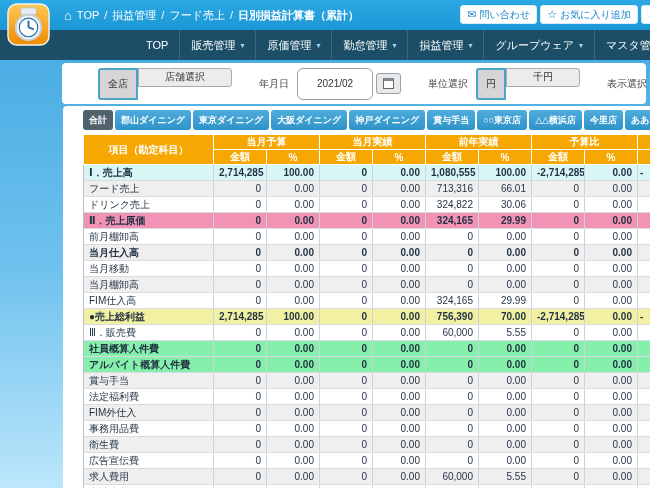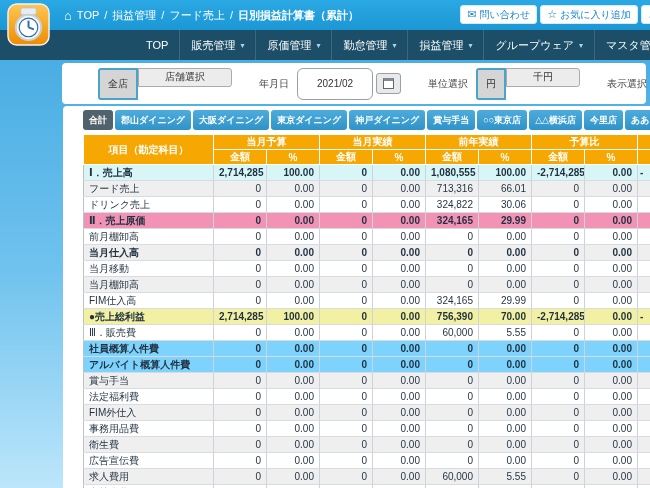--- a/index.html
+++ b/index.html
@@ -61,21 +61,21 @@
   .report th{background:#F7A701;color:#fff;font-weight:bold;border:1px solid #fff;height:15px;
              font-size:10px;padding:0 2px;white-space:nowrap;overflow:hidden}
   .report td{border-right:1px solid #CDD3DA;border-bottom:1px solid #D6DCE2;height:16px;
              padding:0 5px;white-space:nowrap;overflow:hidden;line-height:15px}
   td.lbl{text-align:left}
   td.num{text-align:right}
   td.part{padding:0 2px;text-align:left}
   tr.cyan  td{background:#D8F6F6}
   tr.pink  td{background:#F292B5}
   tr.yellow td{background:#F2F1A3}
-  tr.green td{background:#7dd3fc}
+  tr.green td{background:#86efac}
   tr.gray  td{background:#EFEFEF}
   tr.white td{background:#FFFFFF}
   tr.bold td{font-weight:bold}
   .ind1{padding-left:12px}
 </style>
 </head>
 <body>
 
 <div class="logo">
   <svg viewBox="0 0 44 44" width="43" height="43">
@@ -170,22 +170,22 @@
         <button class="tbtn sel">当月</button>
         <button class="tbtn">累計</button>
       </div>
   </div>
 </div>
 
 <div class="main-panel">
   <div class="tabs" id="tabs">
       <div class="tab sel">合計</div>
       <div class="tab">郡山ダイニング</div>
+      <div class="tab">東京ダイニング</div>
       <div class="tab">大阪ダイニング</div>
-      <div class="tab">東京ダイニング</div>
       <div class="tab">神戸ダイニング</div>
       <div class="tab">賞与手当</div>
       <div class="tab">○○東京店</div>
       <div class="tab">△△横浜店</div>
       <div class="tab">今里店</div>
       <div class="tab">あああ</div>
     </div>
   <table class="report" id="report">
       <colgroup>
         <col style="width: 130px;">

